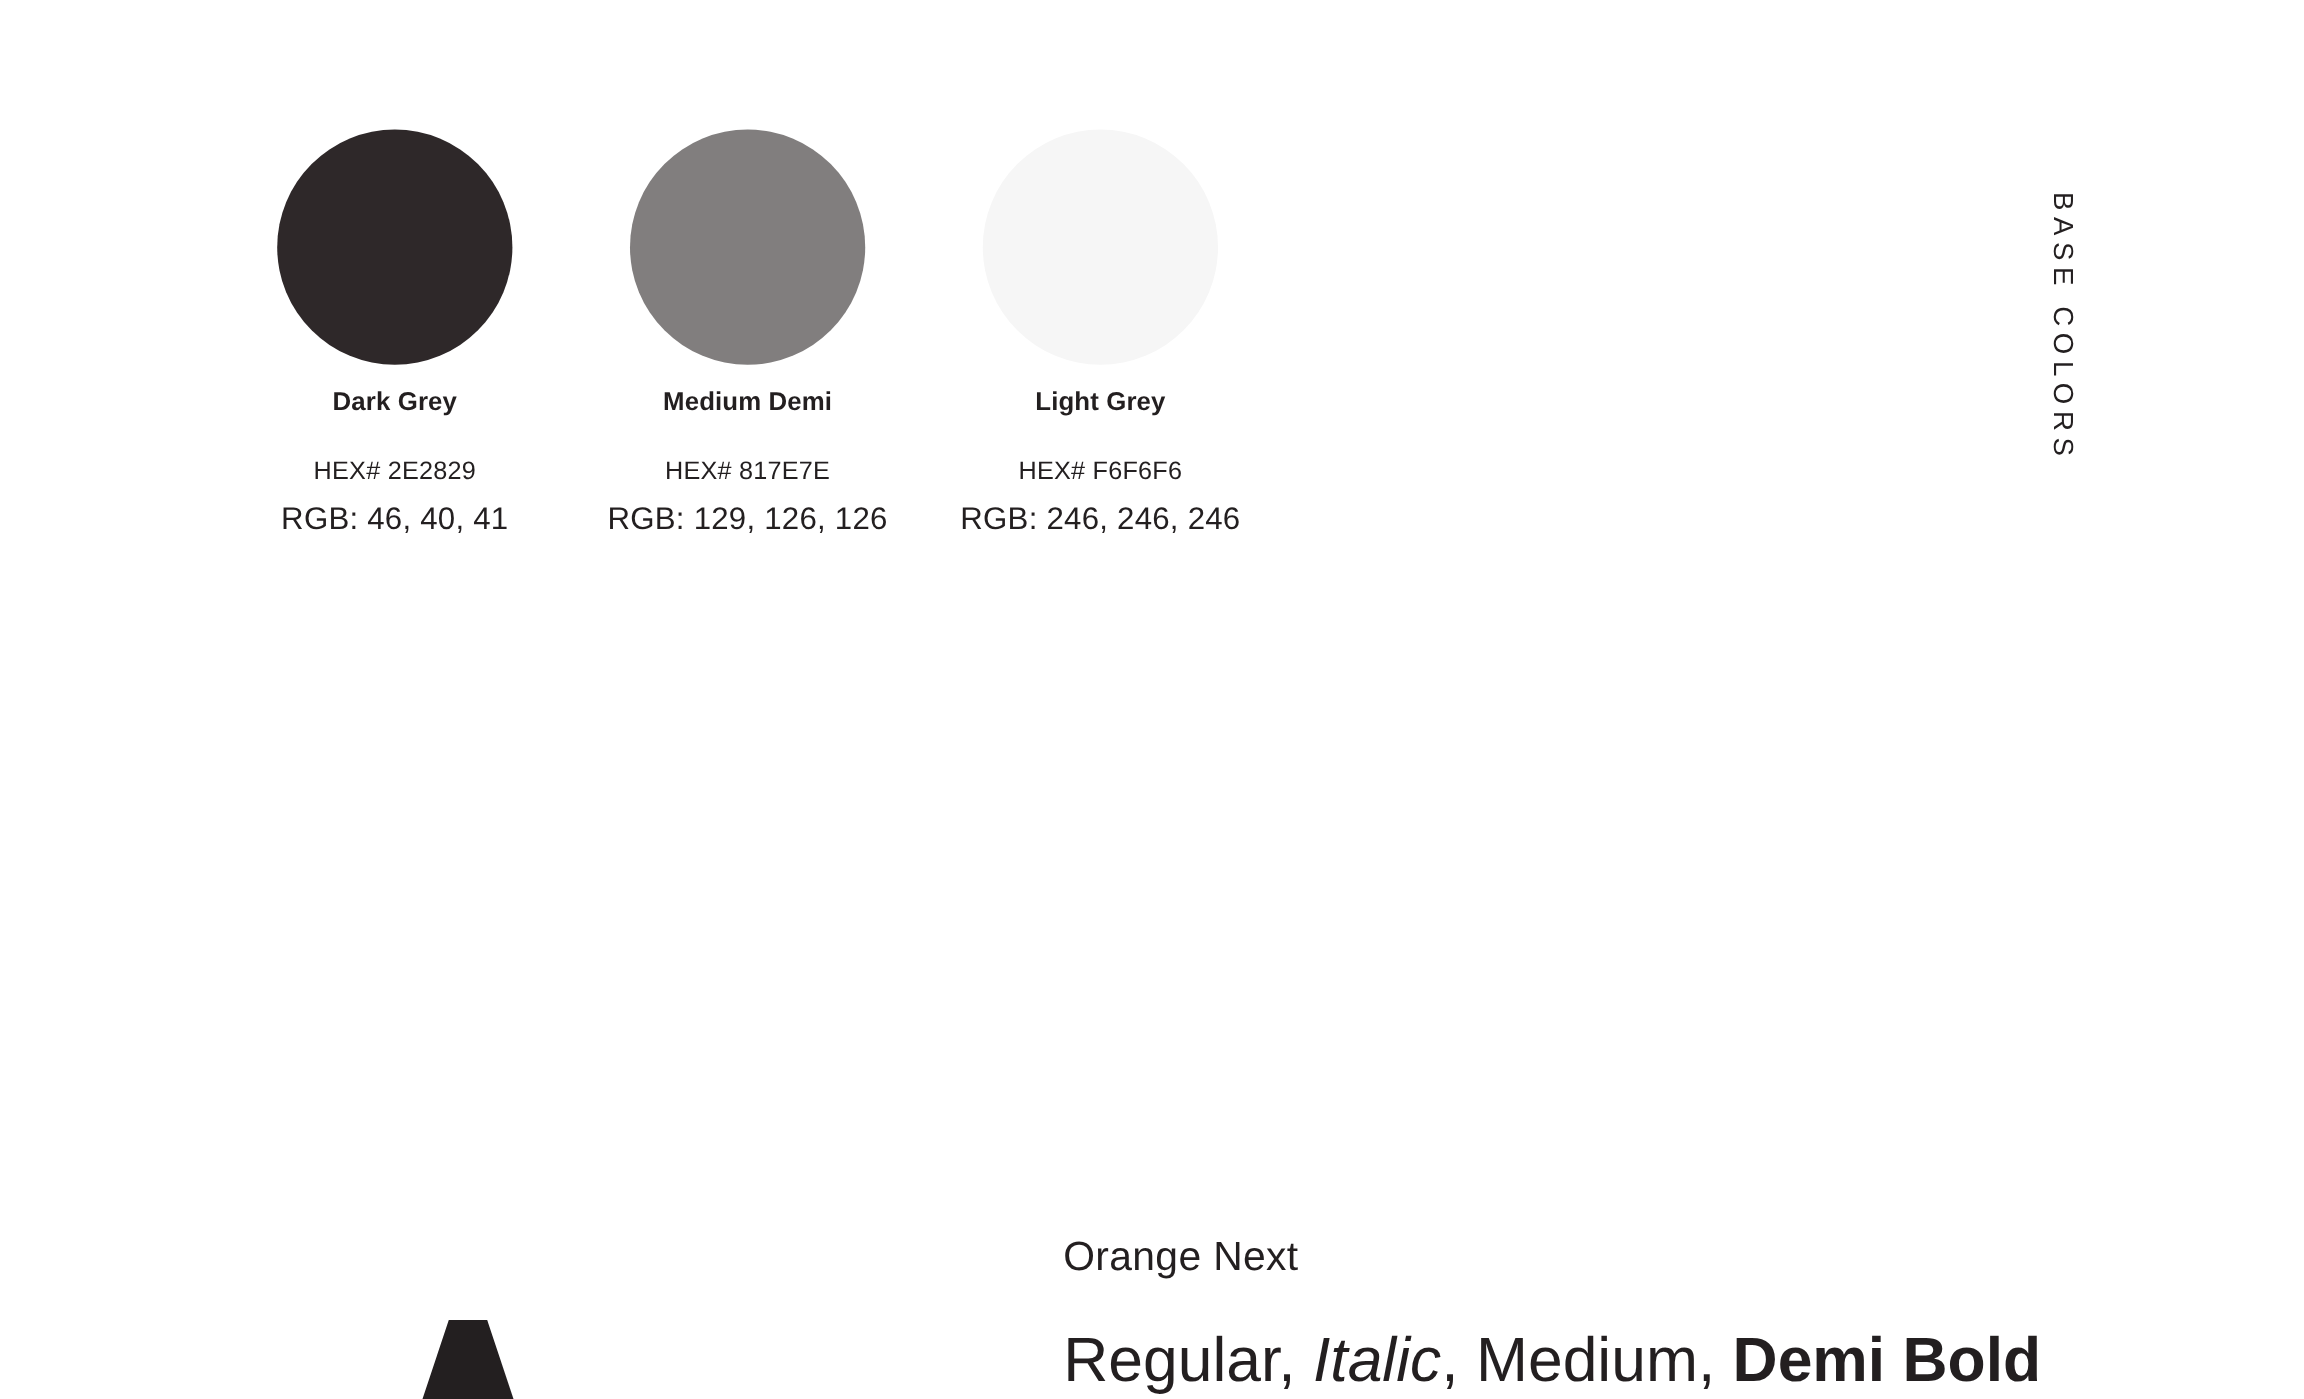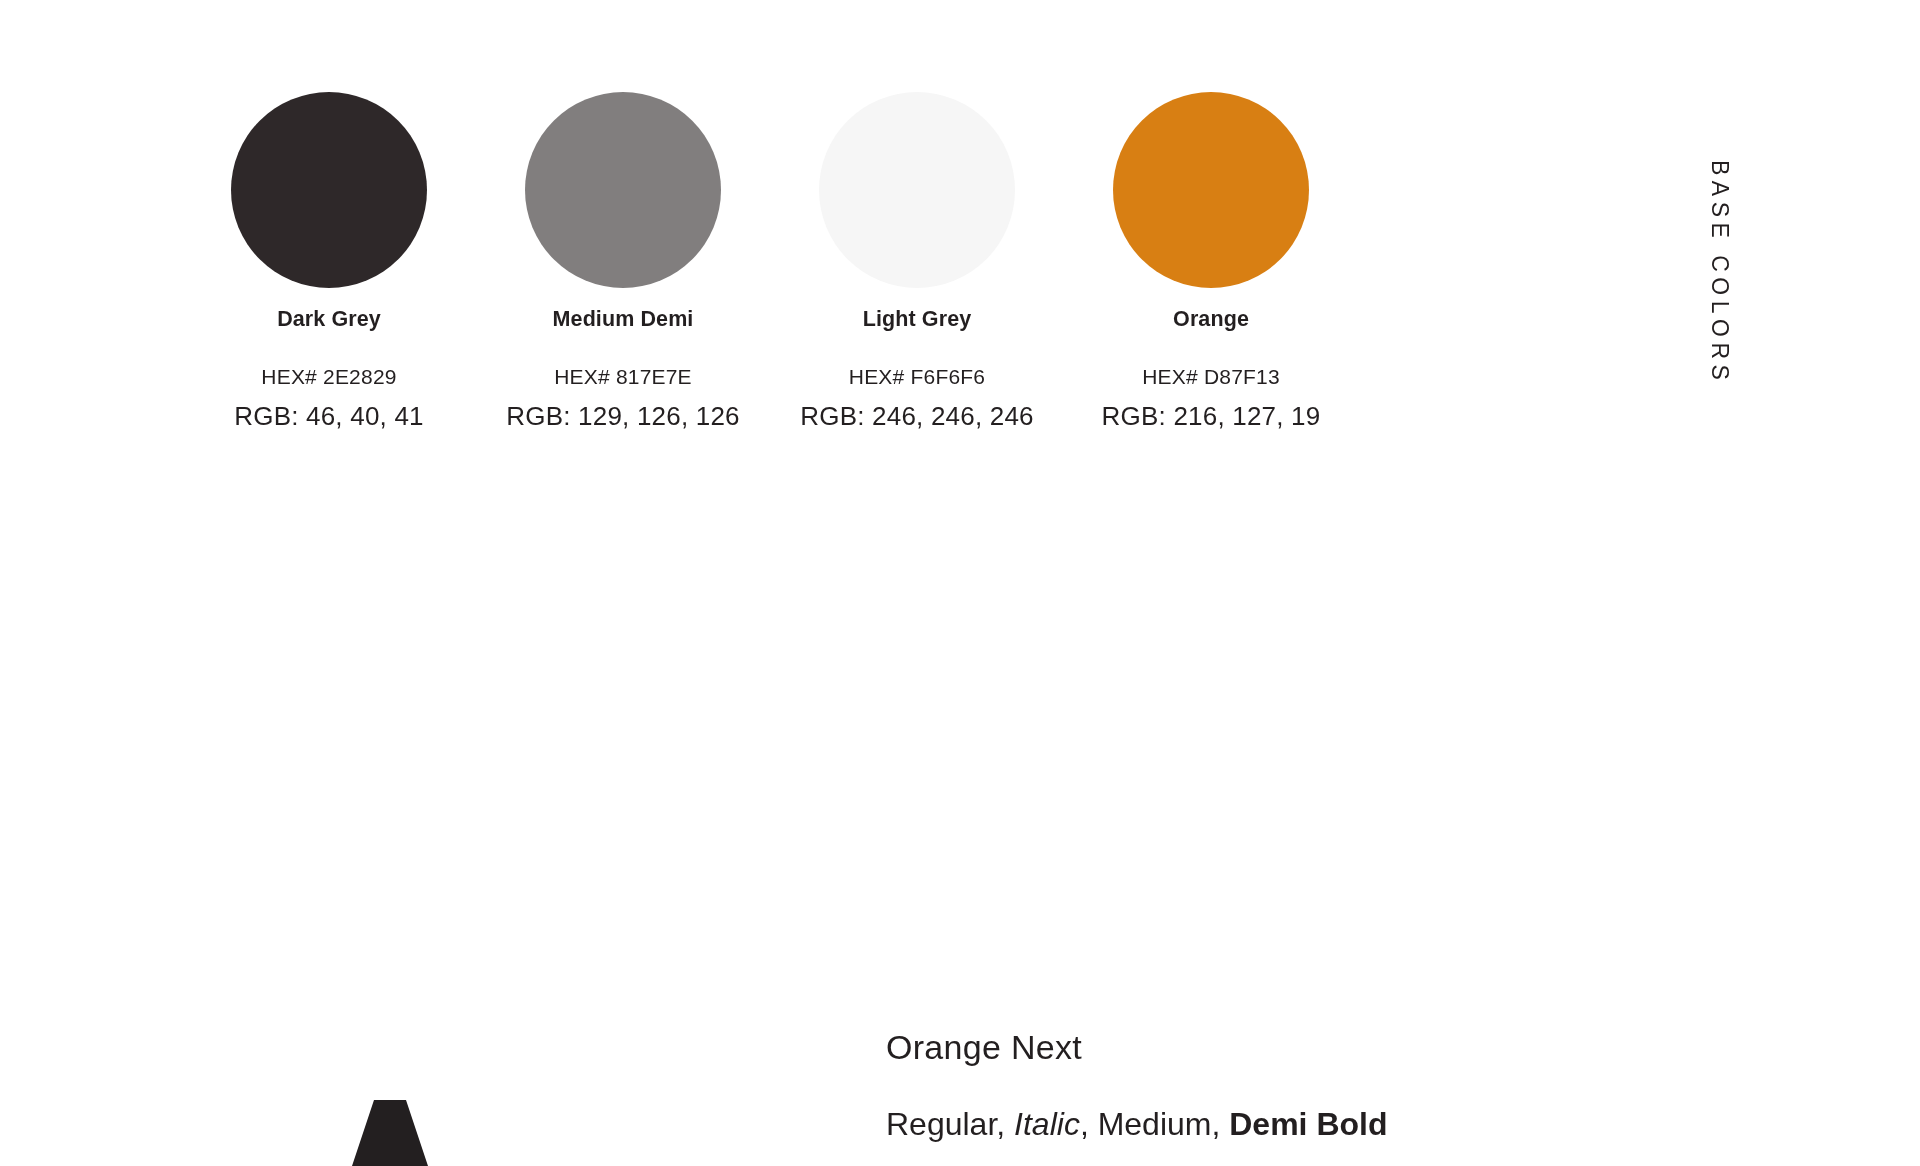--- a/index.html
+++ b/index.html
@@ -22,21 +22,21 @@
     position: absolute;
     left: 0;
     top: 0;
     width: 1920px;
     height: 500px;
   }
 
   #swatch-row {
     position: absolute;
     left: 182px;
-    top: 92px;
+    top: 108px;
     width: 1176px;
     display: flex;
     flex-direction: row;
     align-items: flex-start;
   }
 
   .swatch {
     width: 294px;
     display: flex;
     flex-direction: column;
@@ -129,21 +129,21 @@
     letter-spacing: 0.3px;
     line-height: 1.0;
     color: #231f20;
     white-space: nowrap;
   }
 
   #weights-row {
     position: absolute;
     left: 886px;
     top: 128px;
-    font-size: 32px;
+    font-size: 52px;
     line-height: 1.0;
     color: #231f20;
     white-space: nowrap;
   }
   .weight-sample { display: inline; }
   .weight-regular { font-weight: normal; font-style: normal; }
   .weight-italic  { font-weight: normal; font-style: italic; }
   .weight-medium  { font-weight: normal; font-style: normal; }
   .weight-demibold{ font-weight: bold;   font-style: normal; }
   .weight-sep { display: inline; }
@@ -169,26 +169,20 @@
       <div class="swatch-rgb">RGB: 129, 126, 126</div>
     </div>
 
     <div class="swatch">
       <span class="swatch-circle" style="background-color: rgb(246, 246, 246);"></span>
       <div class="swatch-name">Light Grey</div>
       <div class="swatch-hex">HEX# F6F6F6</div>
       <div class="swatch-rgb">RGB: 246, 246, 246</div>
     </div>
 
-    <div class="swatch">
-      <span class="swatch-circle" style="background-color: rgb(216, 127, 19);"></span>
-      <div class="swatch-name">Orange</div>
-      <div class="swatch-hex">HEX# D87F13</div>
-      <div class="swatch-rgb">RGB: 216, 127, 19</div>
-    </div>
 
   </div>
 
   <div id="base-colors-side-label">BASE COLORS</div>
 
 </section>
 
 <section id="typography-section">
 
   <div id="logo-mark">

